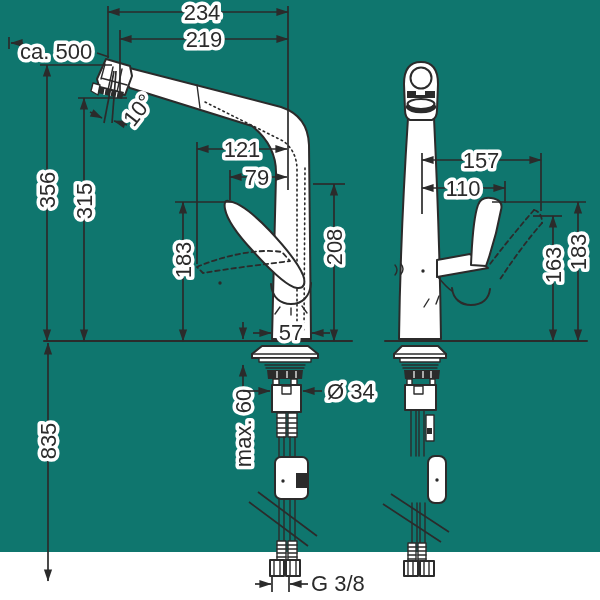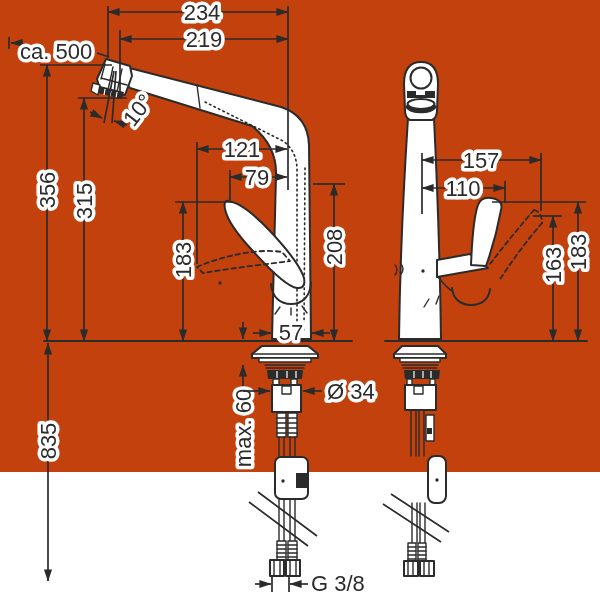--- a/index.html
+++ b/index.html
@@ -1,16 +1,16 @@
 <!DOCTYPE html>
 <html><head>
 <meta charset="utf-8">
 <style>
   html,body{margin:0;padding:0;background:#ffffff;width:600px;height:600px;overflow:hidden;}
-  #stage{width:600px;height:472px;background:#c2410c;position:relative;font-family:"Liberation Sans",sans-serif;}
+  #stage{width:600px;height:552px;background:#0f766e;position:relative;font-family:"Liberation Sans",sans-serif;}
   svg{display:block;}
   .ink{stroke:#2b2b2b;fill:none;stroke-width:2;stroke-linecap:round;stroke-linejoin:round;}
   .fw{fill:#ffffff;}
   .thin{stroke-width:1.4;}
   .thick{stroke-width:4.6;}
   .dark{fill:#2b2b2b;stroke:none;}
   .dim{stroke:#2b2b2b;stroke-width:1.7;fill:none;}
   .dot{stroke-dasharray:1.6 3.4;stroke-width:1.6;}
   .dash{stroke-dasharray:4.5 3.6;stroke-width:1.8;fill:none;}
   .wt{stroke:#ffffff;stroke-width:1.2;fill:none;}

